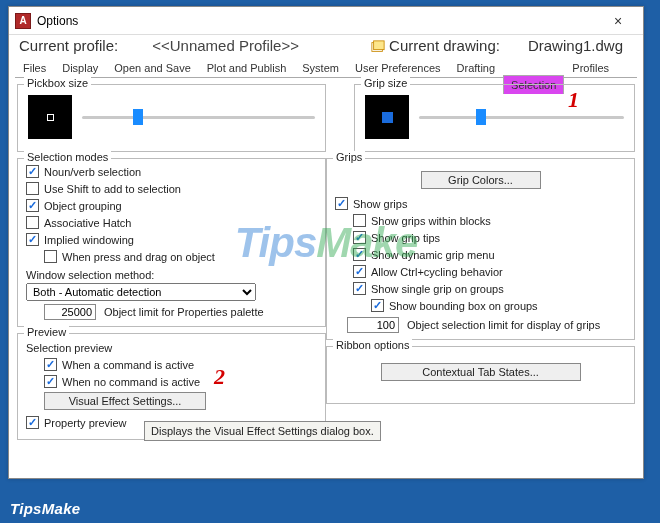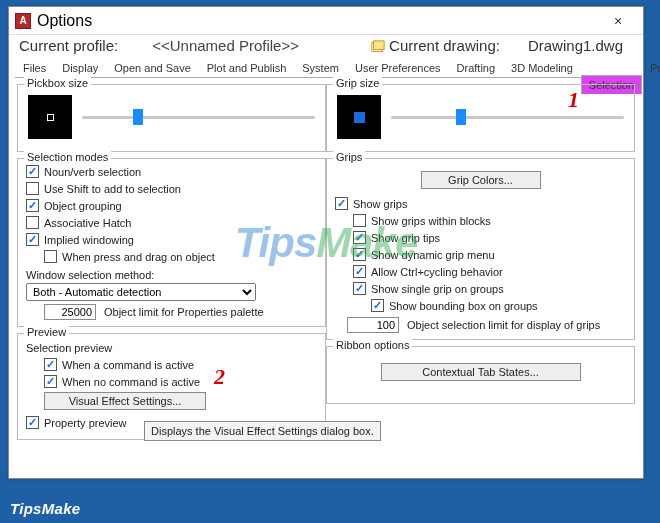--- a/index.html
+++ b/index.html
@@ -1,20 +1,20 @@
 <!DOCTYPE html>
 <html><head>
 <meta charset="utf-8">
 <style>
   * { box-sizing: border-box; font-family: "Segoe UI", Tahoma, sans-serif; }
   body { margin: 0; background: #1e5fa6; width: 660px; height: 523px; position: relative; }
   .window { position: absolute; left: 8px; top: 6px; width: 636px; height: 473px; background: #fff; border: 1px solid #888; box-shadow: 0 0 4px rgba(0,0,0,0.2); }
   .titlebar { height: 28px; display: flex; align-items: center; padding: 0 6px; border-bottom: 1px solid #ddd; }
   .app-icon { width: 16px; height: 16px; background: #b02a2a; border: 1px solid #7a1a1a; display: flex; align-items: center; justify-content: center; color:#fff; font-size:10px; font-weight:bold; margin-right: 6px;}
-  .title-text { font-size: 16px; flex: 1; }
+  .title-text { font-size: 12px; flex: 1; }
   .close-btn { width: 38px; height: 24px; display:flex; align-items:center; justify-content:center; font-size: 14px; color:#333; }
   .toprow { display:flex; align-items:flex-end; padding: 2px 10px 4px 10px; font-size:15px; color:#333; }
   .toprow .pl { margin-right: 6px; }
   .toprow .pn { color:#444; }
   .toprow .spacer { flex:1; }
   .drw-icon { width:14px; height:14px; margin-right:4px; display:inline-block; position:relative;}
   .drw-icon svg { width:14px; height:14px;}
   .tabs { display:flex; border-bottom:1px solid #aaa; margin: 0 6px; font-size:11px; }
   .tab { padding:3px 7px; border:1px solid transparent; border-bottom:none; color:#333; cursor:default; white-space:nowrap;}
   .tab.active { border-color:#aaa; background:#d946ef; position:relative; top:17px; }
@@ -83,21 +83,20 @@
   </div>
 
   <div class="tabs">
     <div class="tab">Files</div>
     <div class="tab">Display</div>
     <div class="tab">Open and Save</div>
     <div class="tab">Plot and Publish</div>
     <div class="tab">System</div>
     <div class="tab">User Preferences</div>
     <div class="tab">Drafting</div>
-    <div class="tab">3D Modeling</div>
     <div class="tab active">Selection</div>
     <div class="tab">Profiles</div>
 
   </div>
 
   <div class="content">
 
     <div class="col">
 
       <div class="group">
@@ -164,21 +163,21 @@
             <span class="label">Property preview</span>
           </div>
         <div class="redmark mark2">2</div>
         <div class="tooltip">Displays the Visual Effect Settings dialog box.</div>
       </div>
 
     </div>
 
     <div class="col">
 
-      <div class="group" style="position:relative;">
+      <div class="group" style="position:relative;margin-left:28px;">
         <div class="group-title">Grip size</div>
         <div class="slider-row">
           <div class="gripbox">
               <div class="sq"></div>
             </div>
           <div class="slider">
             <div class="track"></div>
               <div class="thumb" style="left:28%"></div>
           </div>
         </div>

